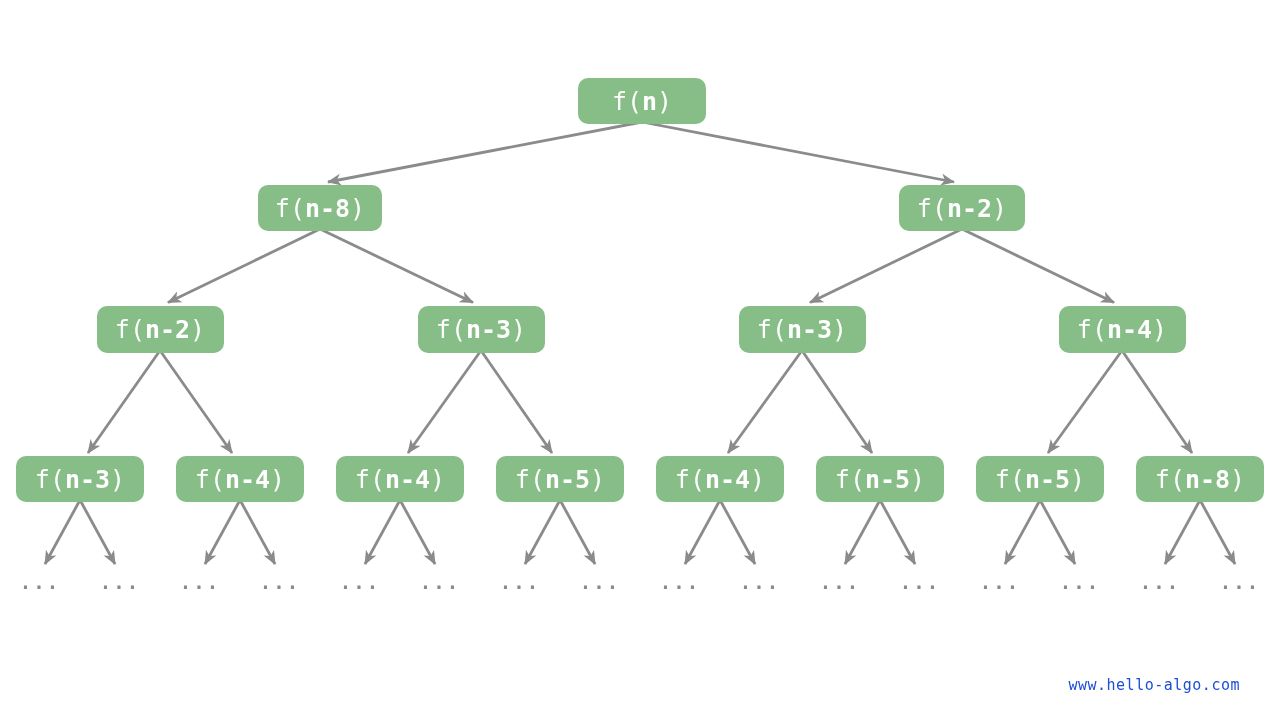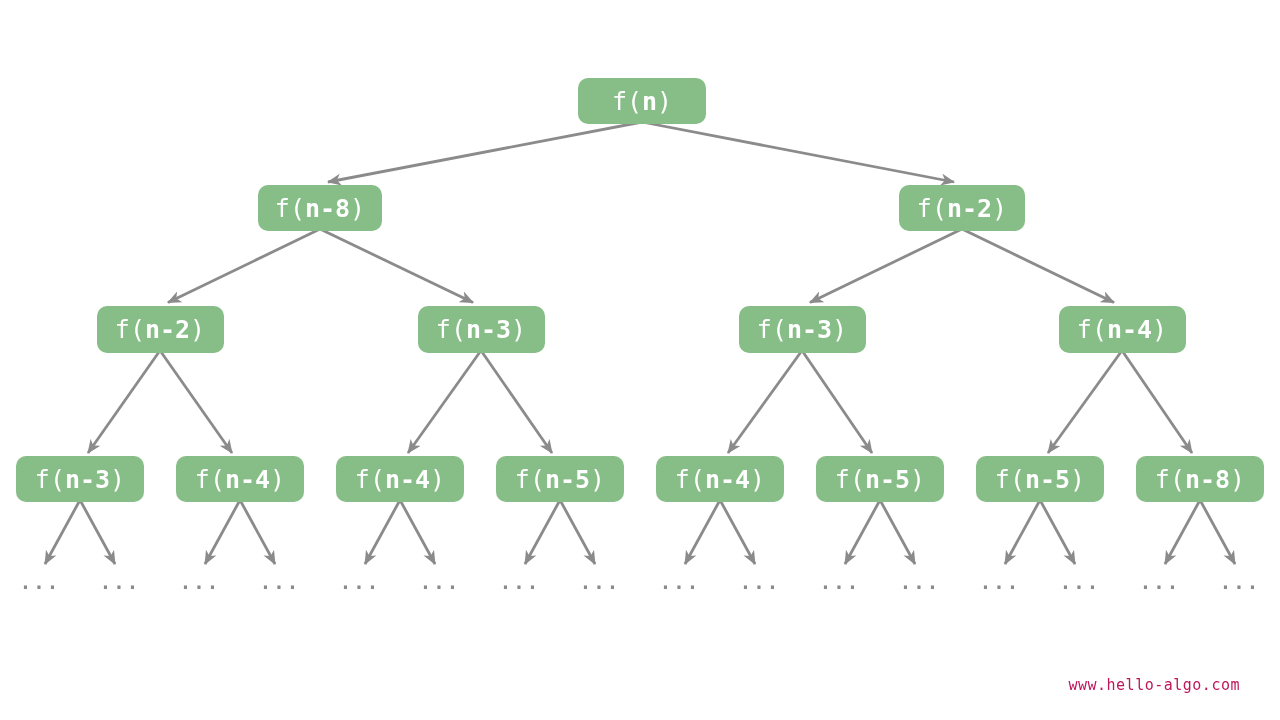--- a/index.html
+++ b/index.html
@@ -127,14 +127,14 @@
       <div class="ellipsis" style="left: 576px; top: 569px; color: rgb(138, 138, 138);">...</div>
       <div class="ellipsis" style="left: 656px; top: 569px; color: rgb(138, 138, 138);">...</div>
       <div class="ellipsis" style="left: 736px; top: 569px; color: rgb(138, 138, 138);">...</div>
       <div class="ellipsis" style="left: 816px; top: 569px; color: rgb(138, 138, 138);">...</div>
       <div class="ellipsis" style="left: 896px; top: 569px; color: rgb(138, 138, 138);">...</div>
       <div class="ellipsis" style="left: 976px; top: 569px; color: rgb(138, 138, 138);">...</div>
       <div class="ellipsis" style="left: 1056px; top: 569px; color: rgb(138, 138, 138);">...</div>
       <div class="ellipsis" style="left: 1136px; top: 569px; color: rgb(138, 138, 138);">...</div>
       <div class="ellipsis" style="left: 1216px; top: 569px; color: rgb(138, 138, 138);">...</div>
     </div>
-  <div class="watermark" style="color: #be185d;">www.hello-algo.com</div>
+  <div class="watermark" style="color: #1d4ed8;">www.hello-algo.com</div>
 </div>
 
 </body></html>

